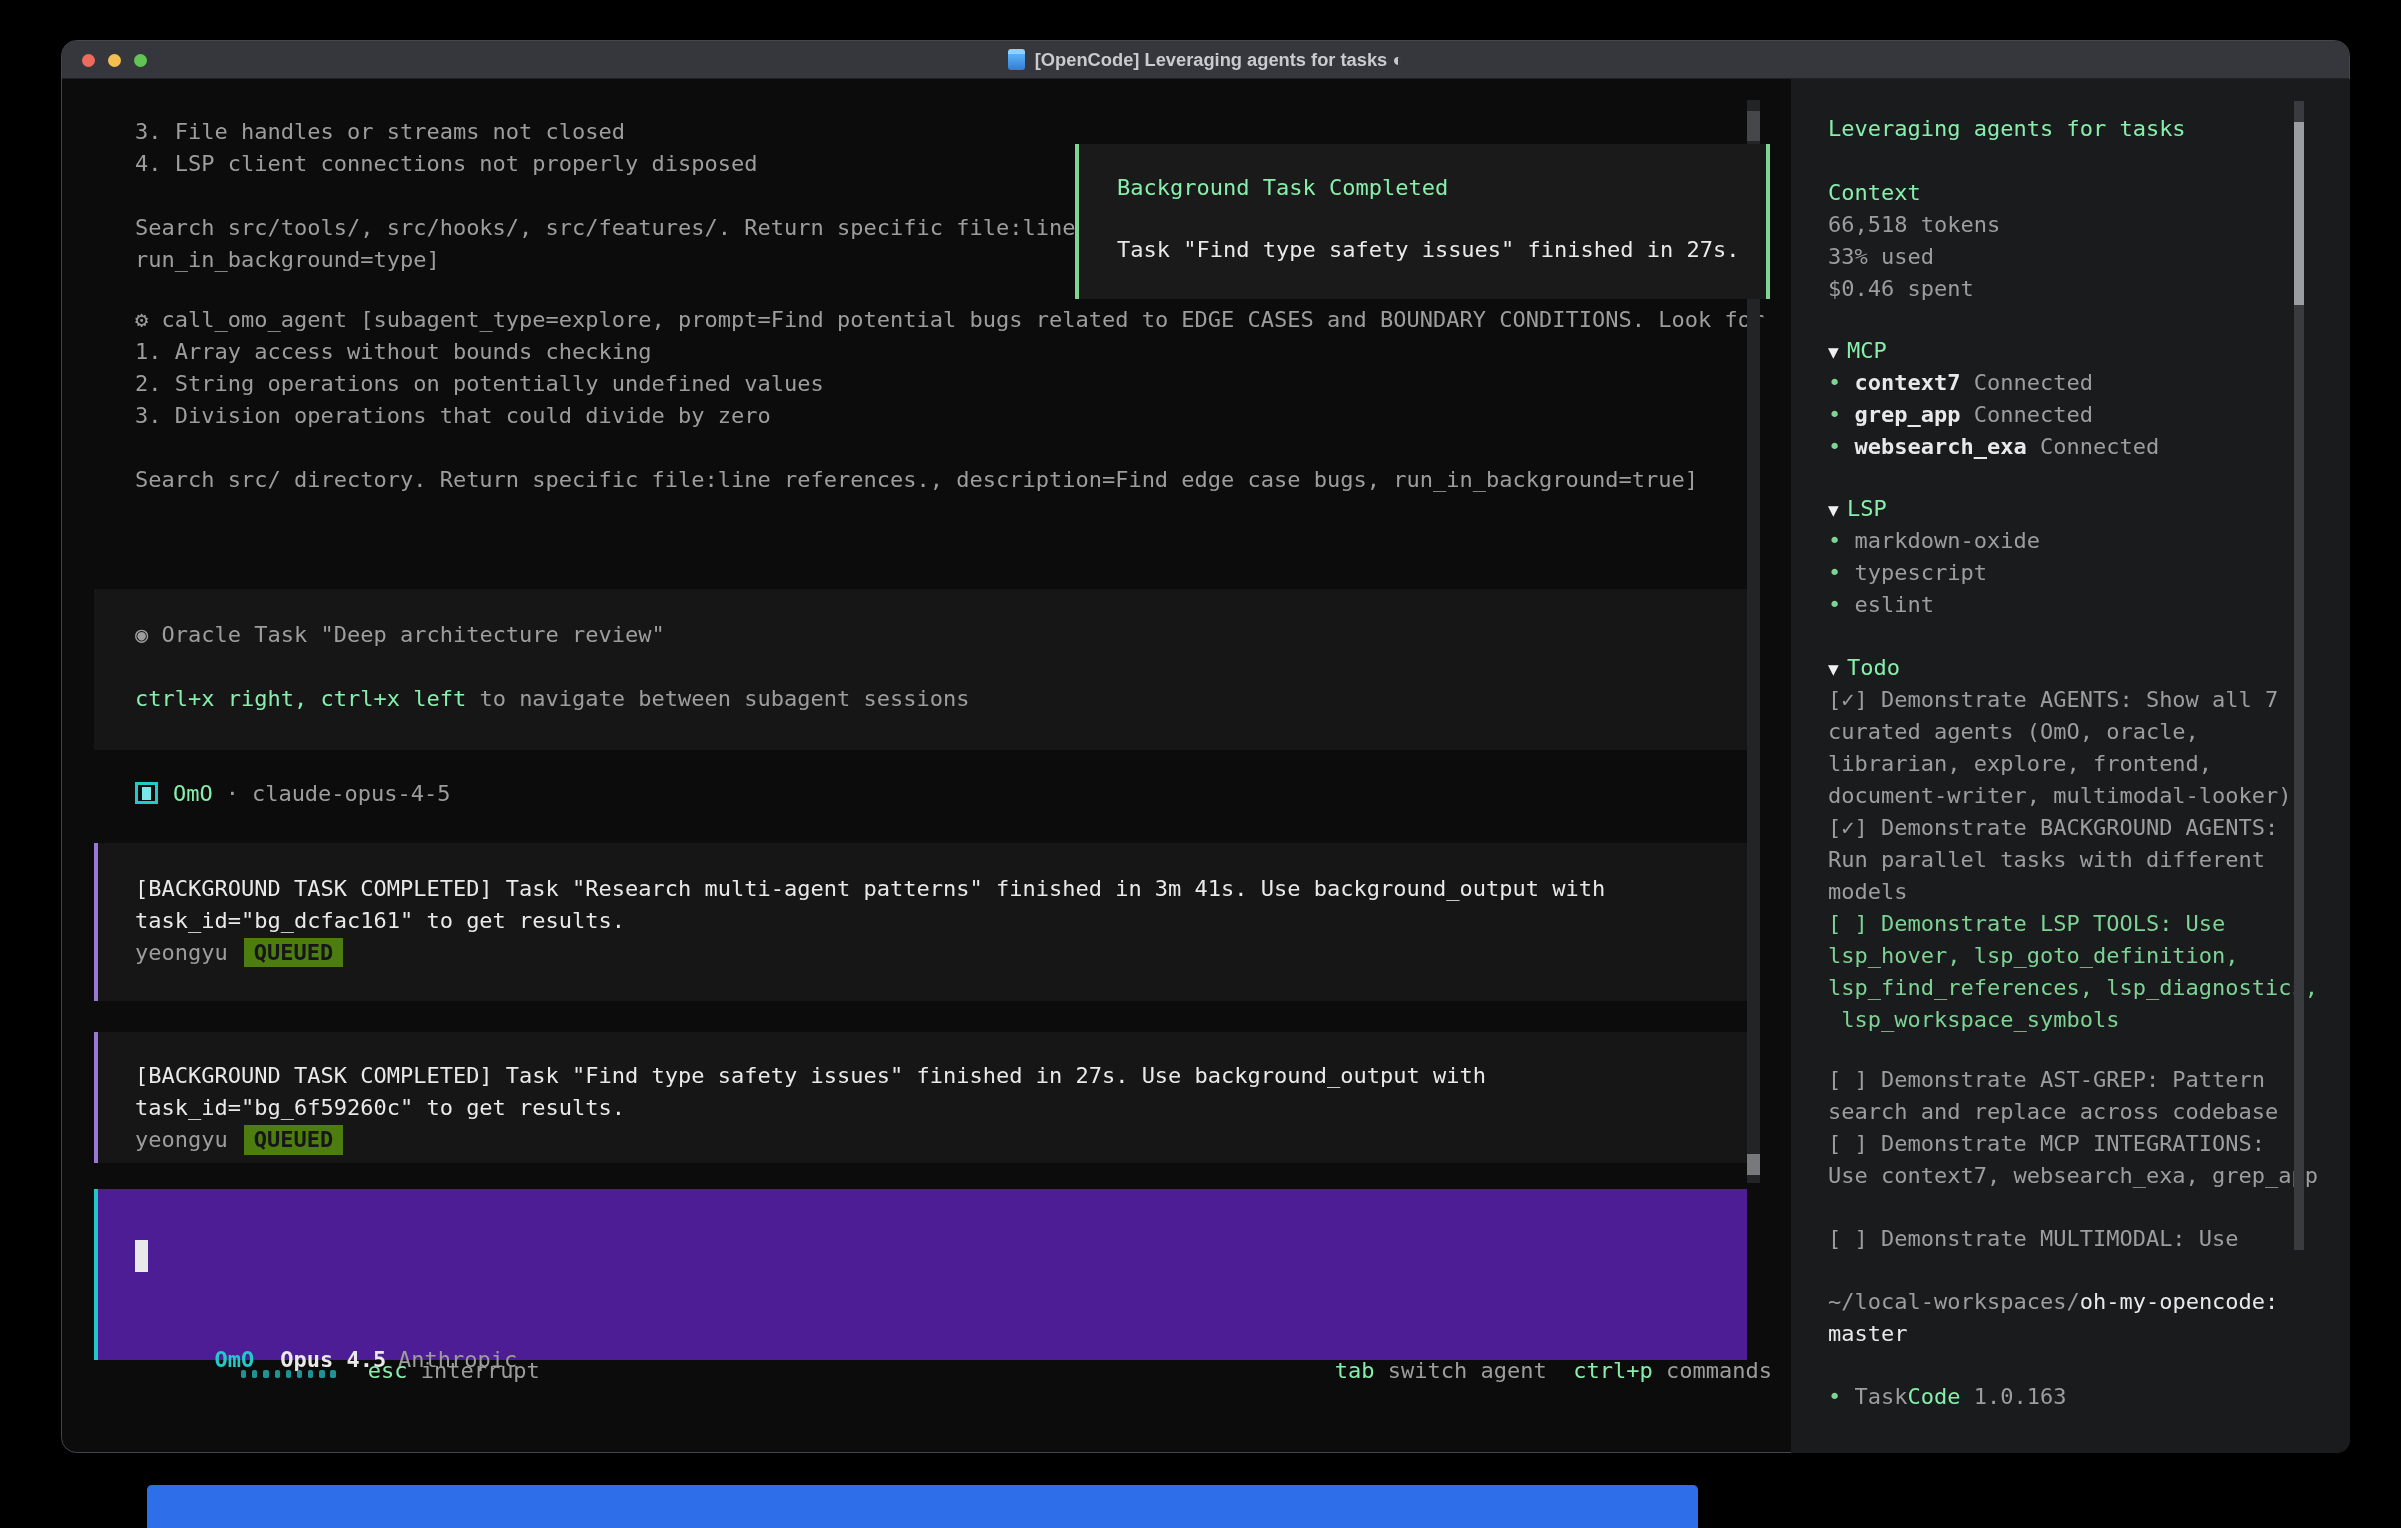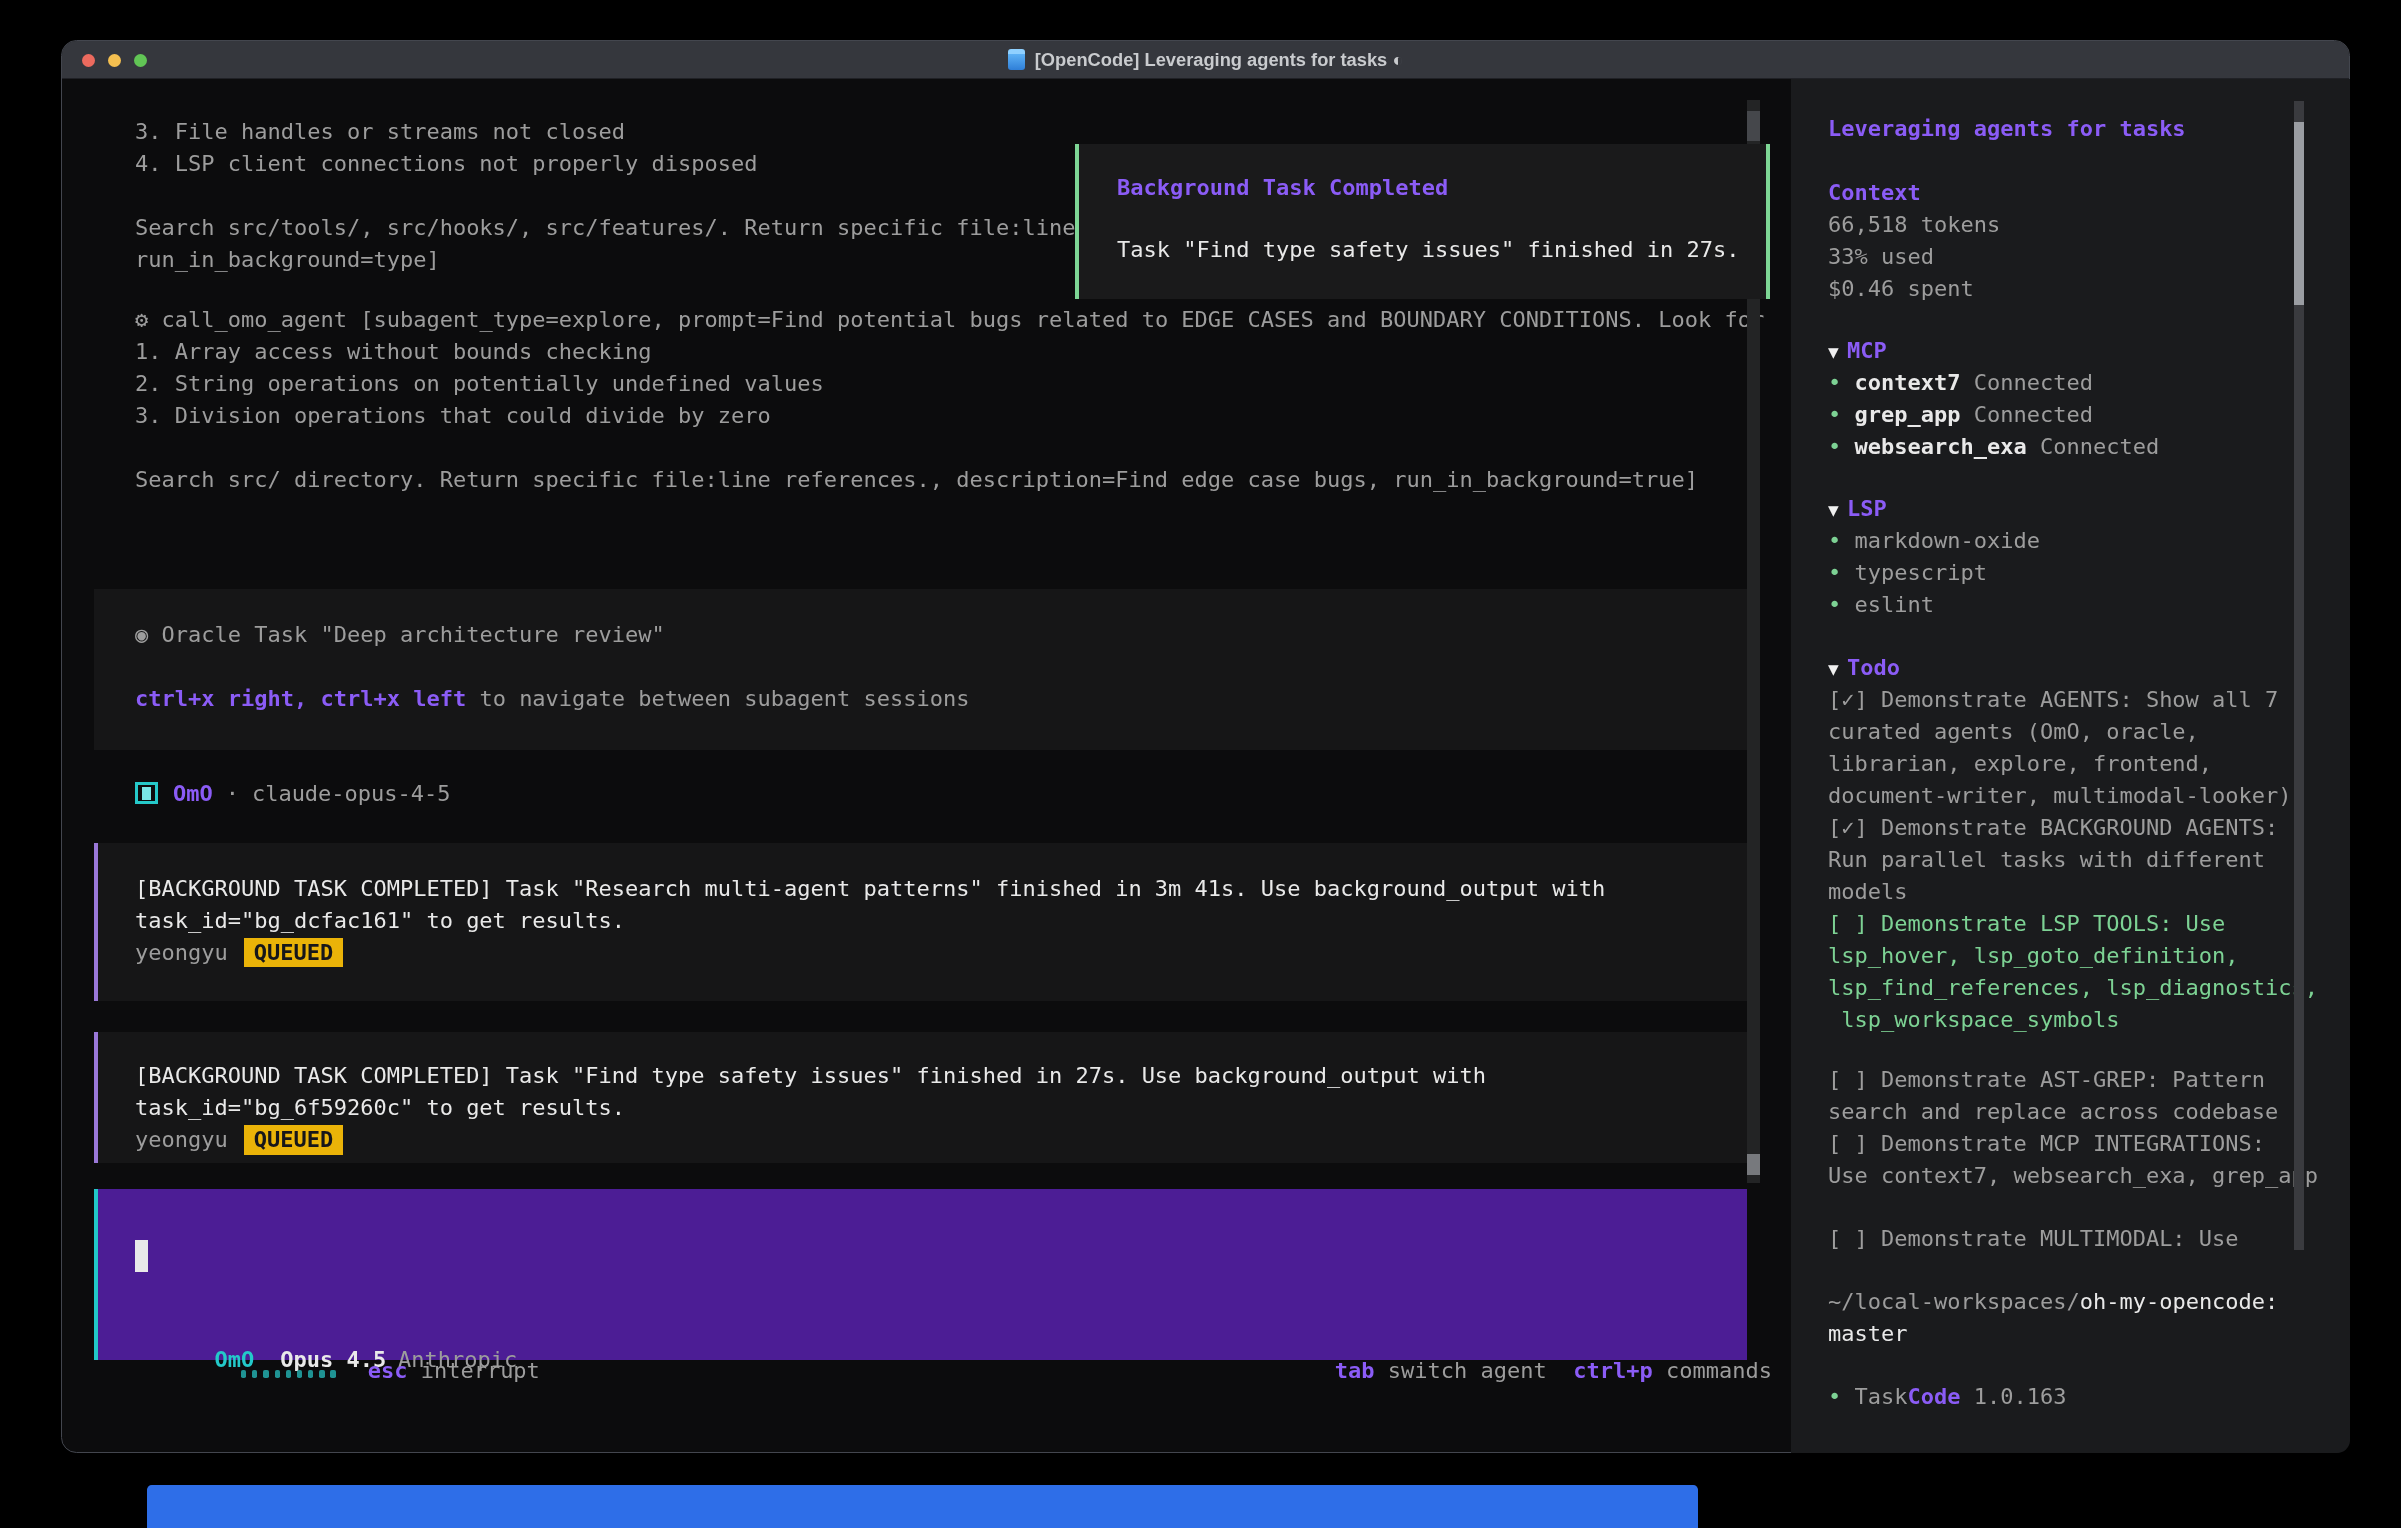--- a/index.html
+++ b/index.html
@@ -11,28 +11,28 @@
   .titlebar { position:absolute; left:0; top:0; right:0; height:38px; background:#35373d;
     border-radius:14px 14px 0 0; border-bottom:1.2px solid #202126;
     display:flex; align-items:center; justify-content:center;
     font-family:"Liberation Sans",sans-serif; font-size:18.3px; font-weight:bold; color:#c9cbce; }
   .lights { position:absolute; left:20px; top:0; height:38px; display:flex; align-items:center; gap:13px; }
   .light { width:13px; height:13px; border-radius:50%; }
   .doc-icon { display:inline-block; width:17.7px; height:21px; margin-right:9.5px;
     background:linear-gradient(180deg,#5db1f5,#2f7fd8); border-radius:3px;
     border-top:5.9px solid #8fd0ff; }
   .line { height:32px; line-height:32px; white-space:pre; }
-  .grey { color:#9d9d9d; } .white { color:#e9e9e9; } .bw { color:#8b5cf6; font-weight:bold; }
+  .grey { color:#9d9d9d; } .white { color:#e9e9e9; } .bw { color:#86efac; font-weight:normal; }
   .green { color:#7dd294; } .teal { color:#23c9c9; font-weight:bold; }
   .abs { position:absolute; }
   .toast { background:#1a1a1b; border-left:4.7px solid #7ed695; border-right:4.7px solid #7ed695;
     padding:28px 33px 0 38px; z-index:5; }
   .panelbox { background:#161617; }
   .msgbox { background:#161617; border-left:4.7px solid #9a78d8; padding-left:37px; padding-top:29.5px; }
-  .badge { display:inline-block; background:#eab308; color:#16161a; font-weight:bold;
+  .badge { display:inline-block; background:#4d7c0f; color:#16161a; font-weight:bold;
     padding:0 9.5px; height:29.5px; line-height:29.5px; margin-left:16.5px; }
   .inputbox { background:#4c1d95; border-left:4.7px solid #22c8c8;text-decoration:underline; }
   .cursor { position:absolute; left:37px; top:51px; width:13px; height:32px; background:#e9e9e9; }
   .sbar-track { background:#232425; }
   .sidebar { background:#1a1b1d; border-radius:0 0 13px 0; padding:34px 0 0 37px; }
   .sb-gap { margin-top:31px; }
   .dot { display:inline-block; width:5.3px; height:8.3px; border-radius:1.8px; background:#1f9393; margin-right:5.9px; }
   .omo-icon { width:22.5px; height:22.5px; border:3px solid #25c9c9; display:inline-flex;
     align-items:center; justify-content:center; margin-right:15.4px; vertical-align:middle; }
   .omo-icon i { display:block; width:9.5px; height:13px; background:#79e7e7; }

